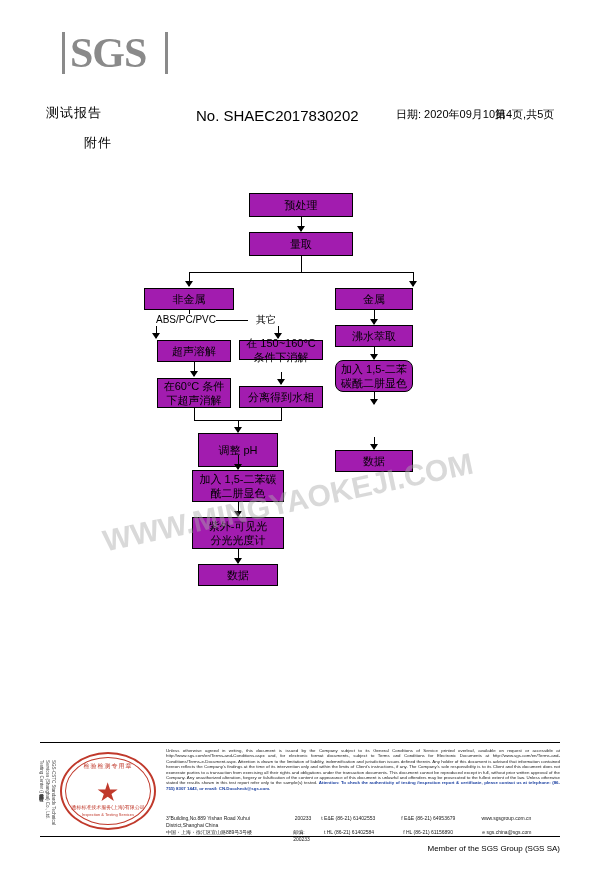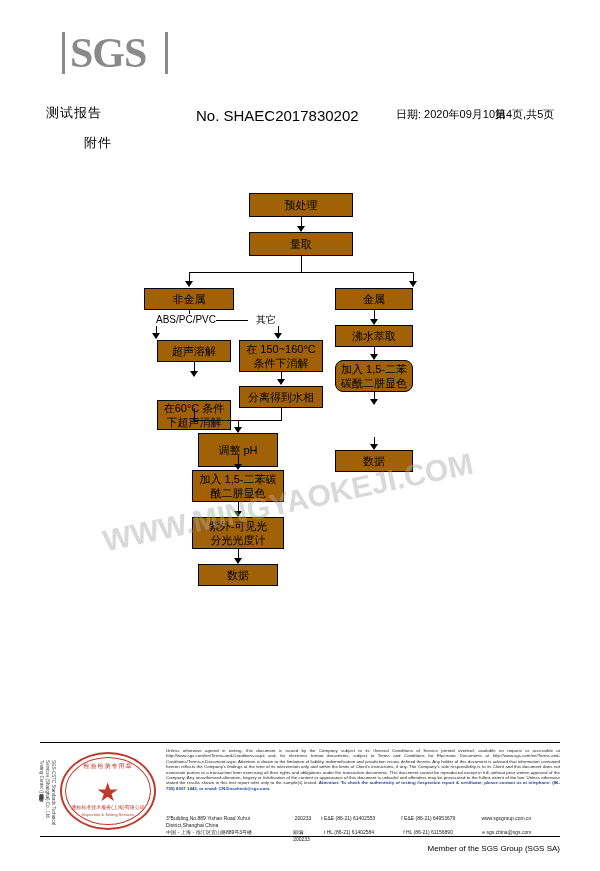--- a/index.html
+++ b/index.html
@@ -106,21 +106,21 @@
     left: 0;
     top: 0;
     width: 600px;
     height: 871px;
     pointer-events: none;
   }
   .node {
     position: absolute;
     box-sizing: border-box;
     border: 1px solid #000;
-    background: #a16207;
+    background: #a21caf;
     font-size: 11px;
     line-height: 14px;
     text-align: center;
     display: flex;
     align-items: center;
     justify-content: center;
     padding: 2px 3px;
     pointer-events: auto;
   }
   .plain-label {
@@ -322,24 +322,24 @@
     <div class="line vline" style="left:278px; top:320px; height:18px;"></div>
     <div class="arrow-down" style="left:274px; top:333px;"></div>
 
     <div class="plain-label" style="left:152px; top:314px; width:64px; text-align:right;">ABS/PC/PVC</div>
     <div class="plain-label" style="left:248px; top:314px; width:36px;">其它</div>
 
     <div class="node" style="left:157px; top:340px; width:74px; height:22px;">超声溶解</div>
     <div class="line vline" style="left:194px; top:362px; height:14px;"></div>
     <div class="arrow-down" style="left:190px; top:371px;"></div>
 
-    <div class="node" style="left:157px; top:378px; width:74px; height:30px; white-space:pre-line;margin-top:22px;">在60°C 条件
+    <div class="node" style="left:157px; top:378px; width:74px; height:30px; white-space:pre-line;">在60°C 条件
 下超声消解</div>
 
-    <div class="node" style="left:239px; top:340px; width:84px; height:32px; white-space:pre-line;">在 150~160°C
+    <div class="node" style="left:239px; top:340px; width:84px; height:20px; white-space:pre-line;">在 150~160°C
 条件下消解</div>
     <div class="line vline" style="left:281px; top:372px; height:12px;"></div>
     <div class="arrow-down" style="left:277px; top:379px;"></div>
 
     <div class="node" style="left:239px; top:386px; width:84px; height:22px;">分离得到水相</div>
 
     <div class="line vline" style="left:194px; top:408px; height:12px;"></div>
     <div class="line vline" style="left:281px; top:408px; height:12px;"></div>
     <div class="line hline" style="left:194px; top:420px; width:88px;"></div>
     <div class="line vline" style="left:238px; top:420px; height:12px;"></div>

